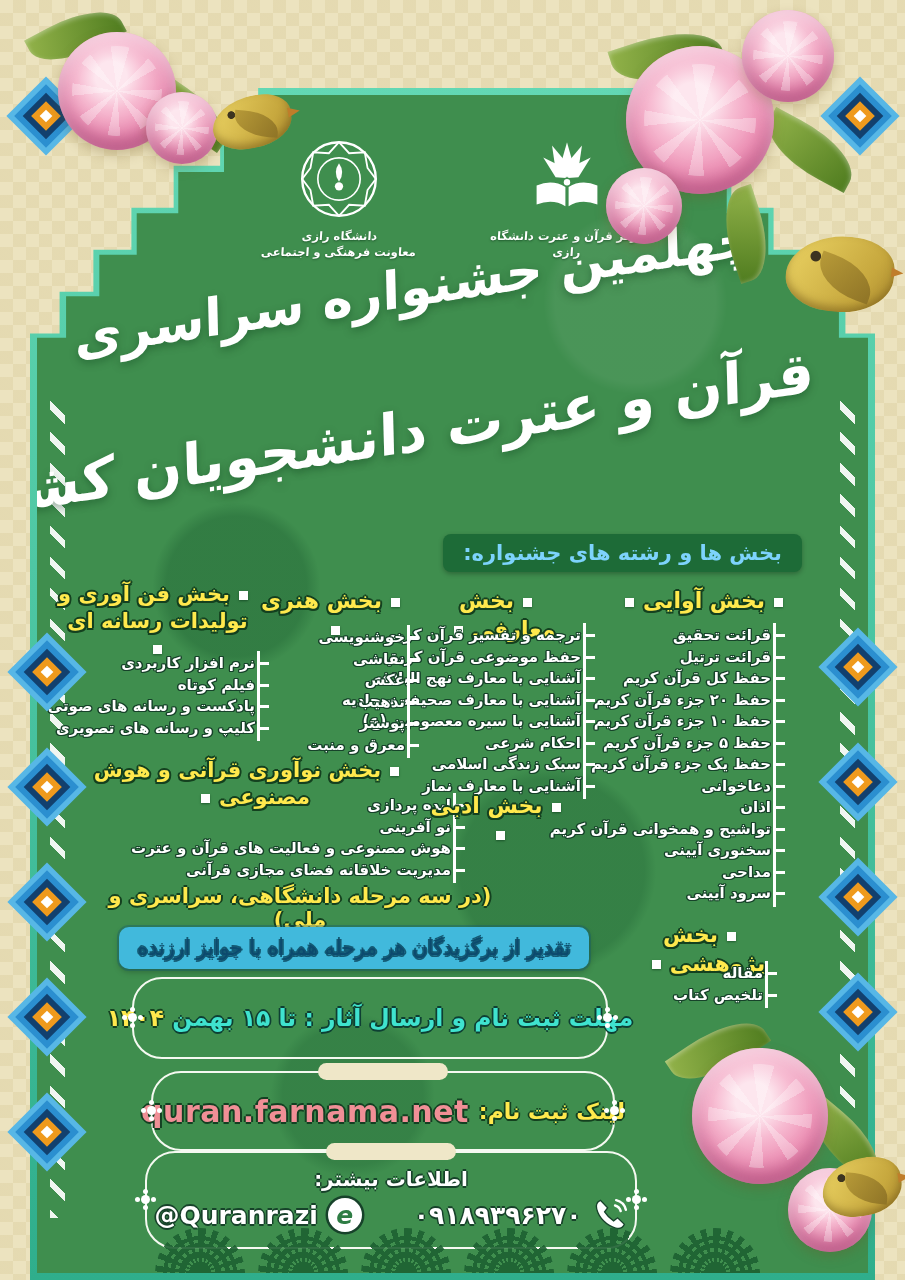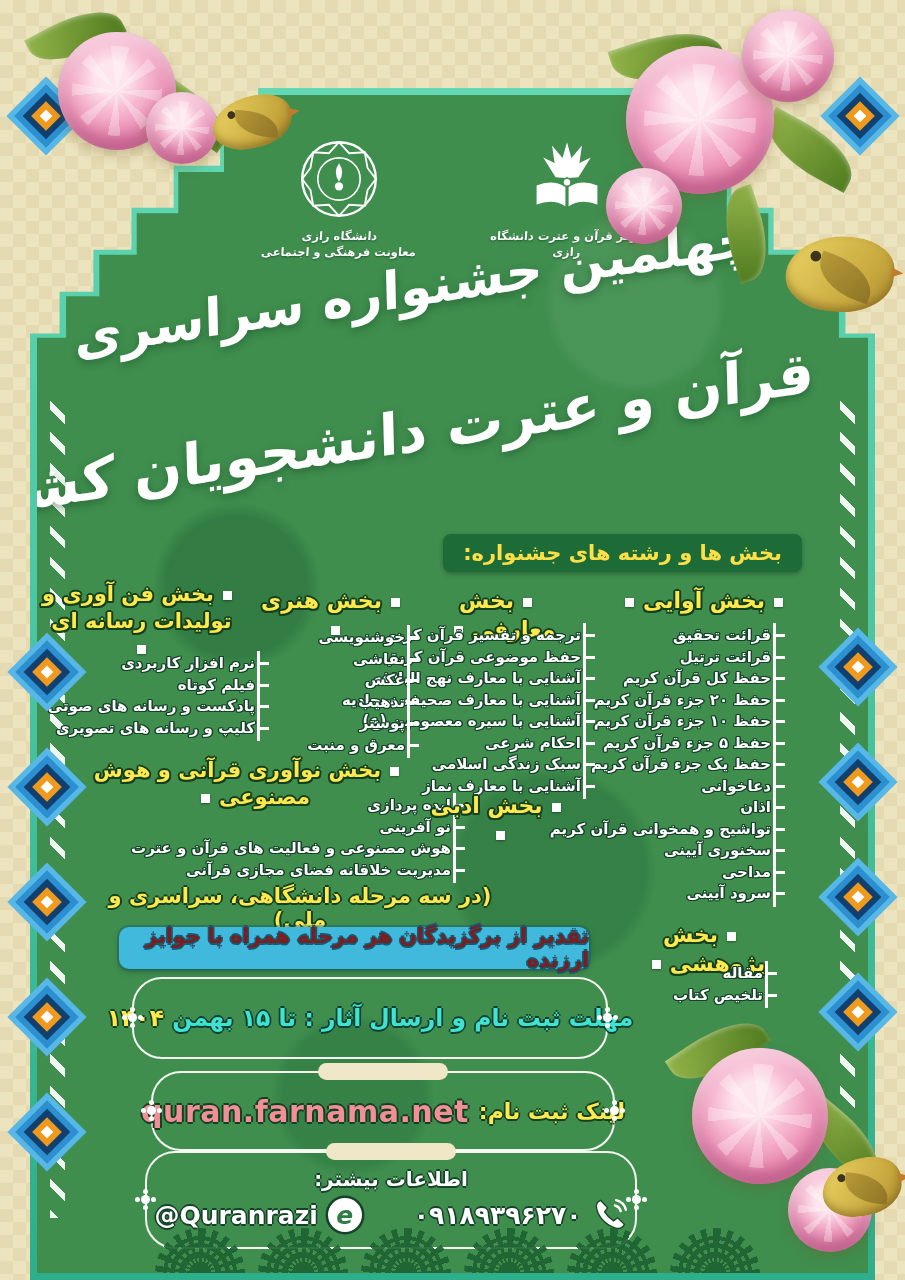--- a/index.html
+++ b/index.html
@@ -41,21 +41,21 @@
                 text-shadow:0 1px 2px rgba(0,40,15,.5); transform:skewX(-4deg);}
 
   
   .title-line{position:absolute; color:#fff; font-weight:bold; white-space:nowrap; text-align:center;
               text-shadow:0 3px 8px rgba(0,45,18,.35); transform:rotate(-8.5deg) skewX(-7deg);}
   .title-l1{top:168px; left:40px; right:110px; font-size:52px;}
   .title-l2{top:306px; left:16px; right:50px; font-size:57px;}
 
   
   .sections-badge{position:absolute; top:445px; right:66px; background:var(--badge-green,#1d6b37);
-    color:#fde047; font-size:21px; font-weight:bold; padding:7px 20px; border-radius:8px;
+    color:#7dd3fc; font-size:21px; font-weight:bold; padding:7px 20px; border-radius:8px;
     box-shadow:0 2px 5px rgba(0,0,0,.28);}
 
   
   .col-head{position:absolute; color:var(--heading-yellow,#ffe94d); font-weight:bold; font-size:22px;
     text-align:center; line-height:1.3;
     text-shadow:-2px 0 0 #14401f,2px 0 0 #14401f,0 -2px 0 #14401f,0 2px 0 #14401f,
                 -1.5px -1.5px 0 #14401f,1.5px 1.5px 0 #14401f,-1.5px 1.5px 0 #14401f,1.5px -1.5px 0 #14401f;}
   .col-head::before,.col-head::after{content:""; display:inline-block; width:9px; height:9px; background:#fff;
     margin:0 9px; vertical-align:middle; box-shadow:0 1px 2px rgba(0,40,15,.5);}
   .items{position:absolute; list-style:none; margin:0; padding:2px 2px 2px 0; border-right:3px solid #fff;}
@@ -66,21 +66,21 @@
   .items li::before{content:""; position:absolute; right:-14px; top:50%; margin-top:-1.5px;
     width:11px; height:3px; background:#fff;}
 
   
   .stage-note{position:absolute; top:795px; right:368px; width:400px; text-align:center;
     color:var(--heading-yellow,#ffe94d); font-size:21px; font-weight:bold;
     text-shadow:-2px 0 0 #14401f,2px 0 0 #14401f,0 -2px 0 #14401f,0 2px 0 #14401f;}
   .prize-banner{position:absolute; left:82px; top:838px; width:470px; height:42px;
     background:var(--banner-cyan,#41b9dc); border-radius:10px; display:flex; align-items:center; justify-content:center;
     box-shadow:0 0 0 2px rgba(18,88,118,.35), 0 3px 6px rgba(0,0,0,.25);}
-  .prize-banner span{color:#7f1d1d; font-size:20.5px; font-weight:bold;
+  .prize-banner span{color:#0c4a6e; font-size:20.5px; font-weight:normal;
     text-shadow:-1.6px 0 0 #145a74,1.6px 0 0 #145a74,0 -1.6px 0 #145a74,0 1.6px 0 #145a74;}
 
   
   .frame{position:absolute; border:2.5px solid rgba(255,255,250,.95); border-radius:30px;
     display:flex; flex-direction:column; align-items:center; justify-content:center;}
   .frame .knot{position:absolute; top:50%; width:9px; height:9px; background:#fff; border-radius:50%;
     box-shadow:0 -8px 0 -2px #fff,0 8px 0 -2px #fff,-8px 0 0 -2px #fff,8px 0 0 -2px #fff;}
   .frame .knot.kl{left:-6px; margin-top:-5px;} .frame .knot.kr{right:-6px; margin-top:-5px;}
   .frame .tab{position:absolute; top:-10px; left:50%; transform:translateX(-50%);
     width:130px; height:17px; background:#efe7c8; border-radius:9px;}
@@ -220,21 +220,21 @@
     <div class="col-head" style="top:498px; right:458px; width:150px;">بخش هنری</div>
     <ul class="items" style="top:536px; right:458px;">
         <li>خوشنویسی</li>
         <li>نقاشی</li>
         <li>عکس</li>
         <li>تذهیب</li>
         <li>پوستر</li>
         <li>معرق و منبت</li>
       </ul>
 
-    <div class="col-head" style="top:492px; right:624px; width:205px; font-size:21px;">بخش فن آوری و تولیدات رسانه ای</div>
+    <div class="col-head" style="top:492px; right:608px; width:205px; font-size:21px;">بخش فن آوری و تولیدات رسانه ای</div>
     <ul class="items" style="top:562px; right:608px;">
         <li>نرم افزار کاربردی</li>
         <li>فیلم کوتاه</li>
         <li>پادکست و رسانه های صوتی</li>
         <li>کلیپ و رسانه های تصویری</li>
       </ul>
 
     <div class="col-head" style="top:668px; right:452px; width:330px; font-size:21px;">بخش نوآوری قرآنی و هوش مصنوعی</div>
     <ul class="items" style="top:704px; right:412px;">
         <li>ایده پردازی</li>

